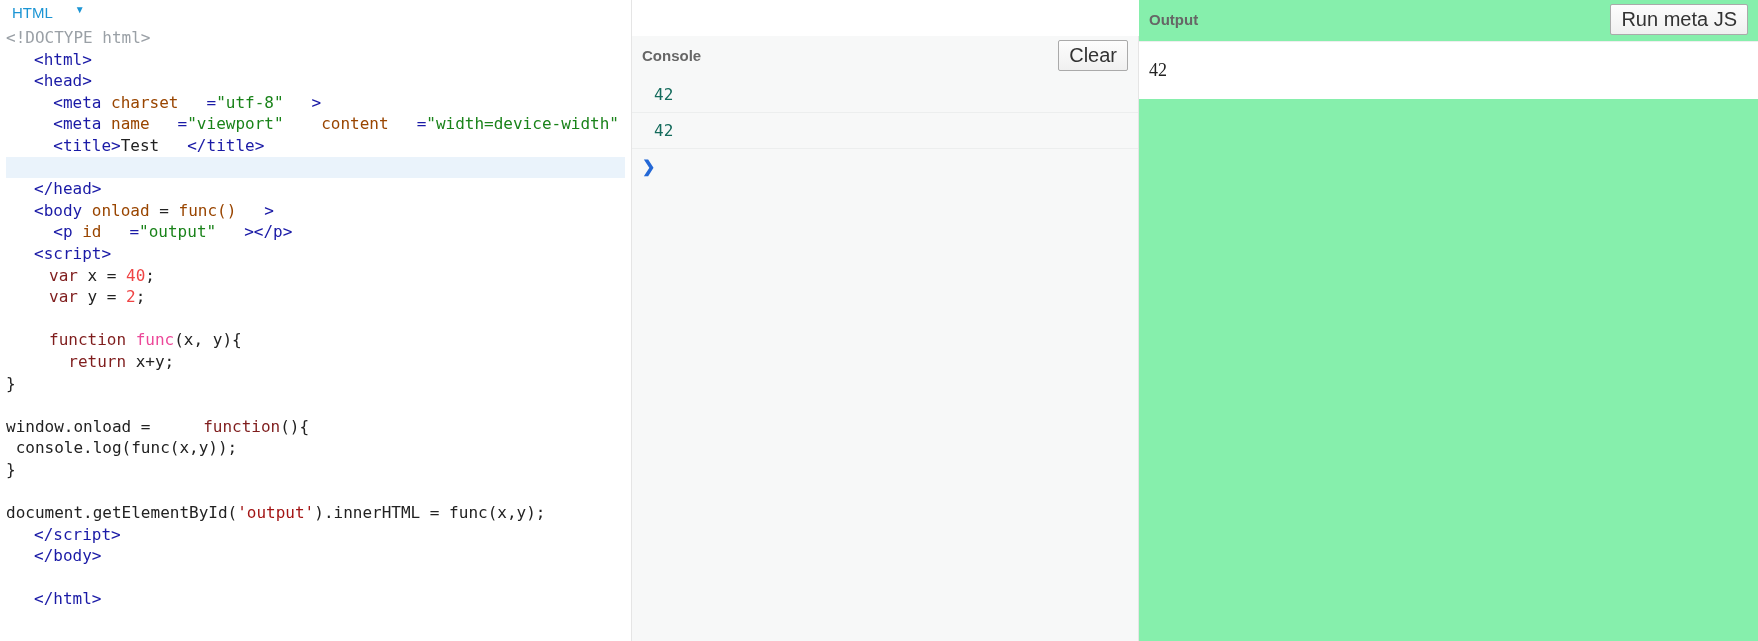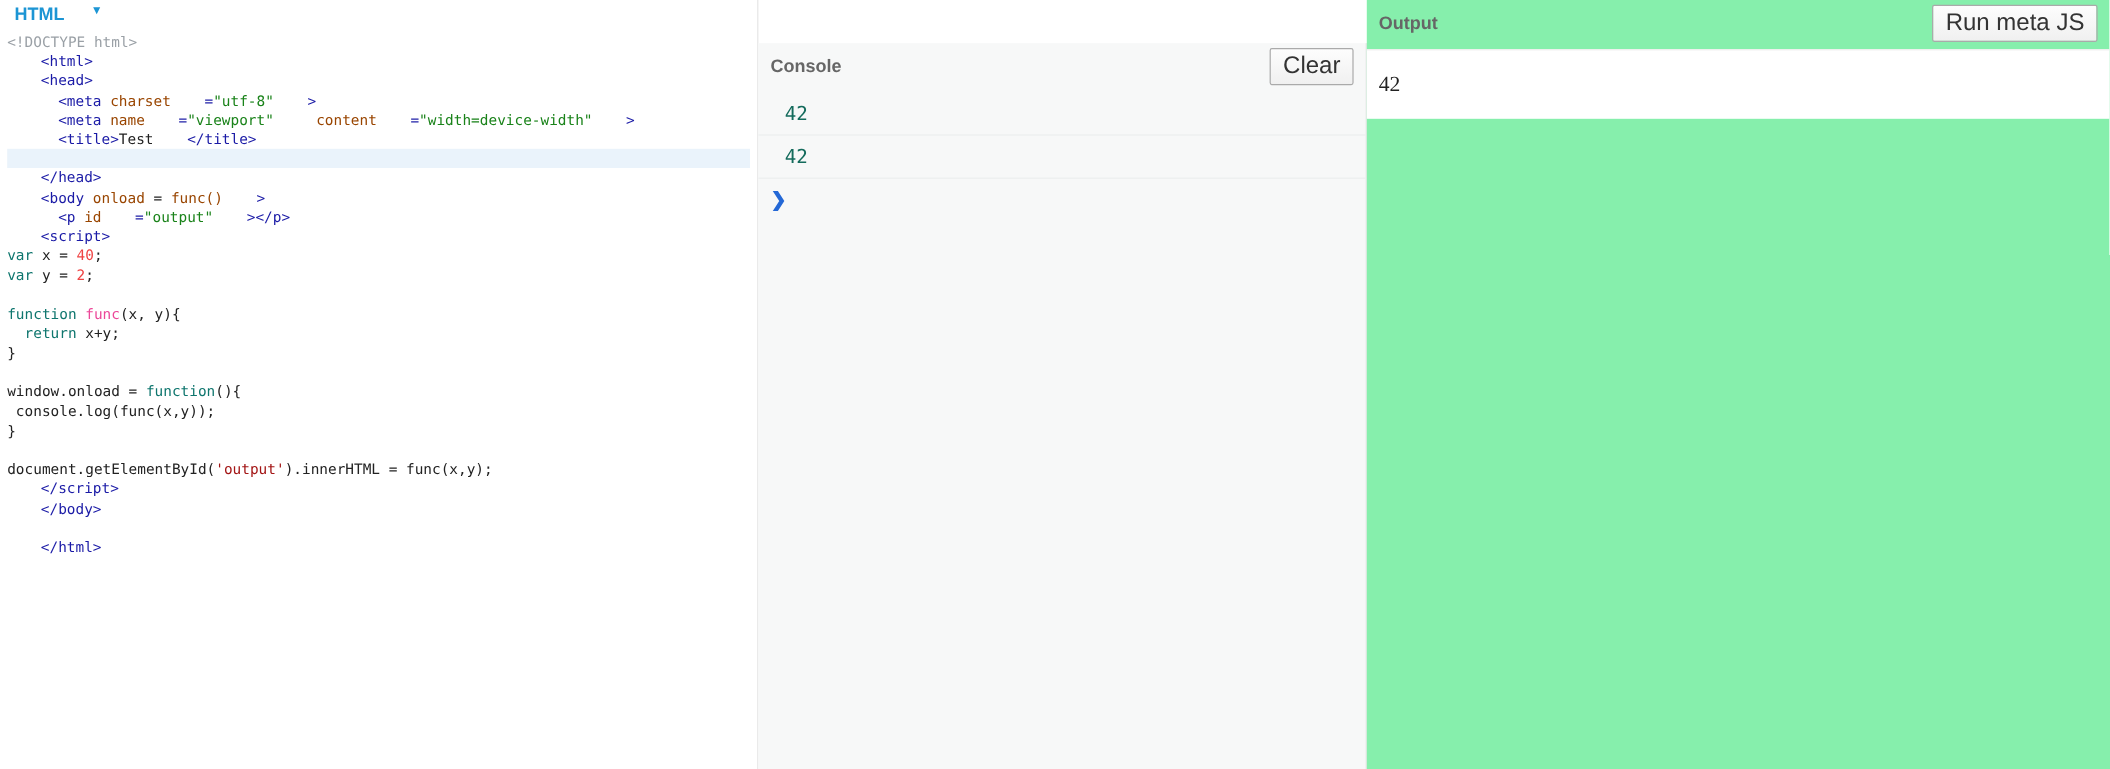--- a/index.html
+++ b/index.html
@@ -30,21 +30,21 @@
     color: #555;
   }
   .editor-panel .panel-header { padding: 4px 10px 4px 12px; }
   .console-panel .console-title,
   .output-panel .output-title {
     color: #666;
     font-weight: 600;
   }
   .html-tab {
     color: #1c95d4;
-    font-weight: 700;
+    font-weight: 400;
     font-size: 15px;
     cursor: pointer;
     display: inline-flex;
     gap: 22px;
   }
   .html-tab .caret {
     font-size: 10px;
     color: #1c95d4;
   }
 
@@ -53,35 +53,35 @@
     border: 1px solid #aaa;
     border-radius: 2px;
     padding: 3px 10px;
     font-size: 20px;
     color: #333;
     cursor: pointer;
   }
 
   .code-area {
     font-family: "Consolas", "Menlo", monospace;
-    font-size: 12px;
+    font-size: 16px;
     line-height: 1.35;
     padding: 2px 6px 6px 6px;
     white-space: pre;
     color: #333;
   }
   .code-line { padding: 0 0; min-height: 1.2em; }
   .code-line.highlight { background: #eaf3fb; }
 
   
   .t-doctype { color: #9aa0a6; }
   .t-tag { color: #1a1aa6; margin-left: 28px; }
   .t-attr { color: #994500; }
   .t-str { color: #1a831a; }
-  .t-kw { color: #0f766e; }
+  .t-kw { color: #7f1d1d; margin-left: 43px; }
   .t-fn { color: #ec4899; }
   .t-num { color: #ef4444; }
   .t-plain { color: #222; }
   .t-text { color: #222; margin-top: 24px; }
   .t-strred { color: #a31515; }
 
   .console-body { padding: 0; }
   .console-row {
     padding: 8px 10px 8px 22px;
     border-bottom: 1px solid #eceeee;

